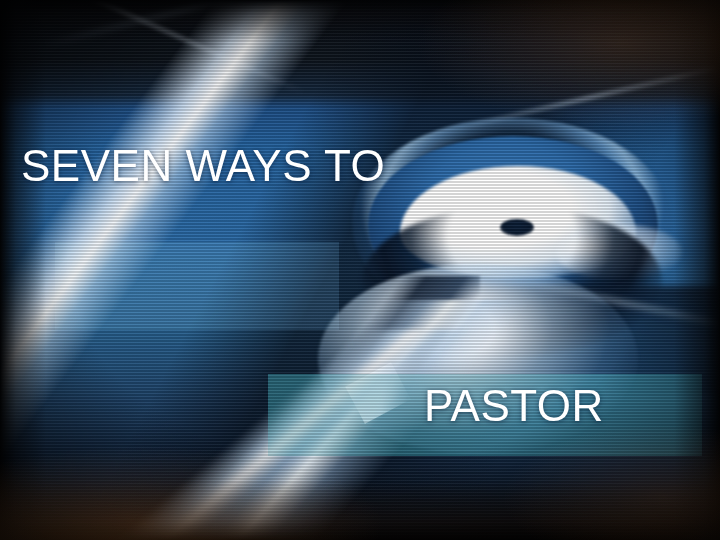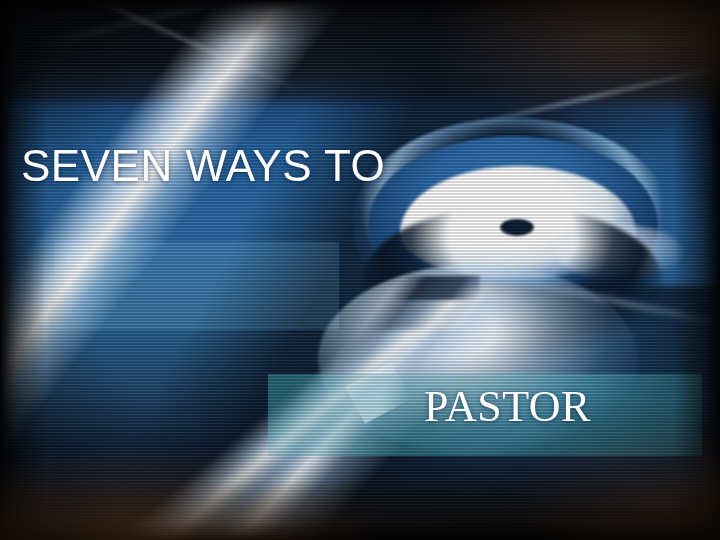--- a/index.html
+++ b/index.html
@@ -210,21 +210,21 @@
     color:#ffffff;
     font-weight:300;
     font-size:44px;
     letter-spacing:.5px;
     white-space:nowrap;
     text-shadow:0 1px 5px rgba(0,20,45,.55);
     pointer-events:auto;
   }
   #title-line-1{left:21px;top:141px;}
   #title-line-2{left:82px;top:259px;}
-  #title-line-3{left:424px;top:381px;font-family:Liberation Serif, serif;}
+  #title-line-3{left:424px;top:381px;}
 </style>
 </head>
 <body>
 
 <div id="slide">
 
   <div class="layer" id="photo-base"></div>
   <div class="layer" id="photo-shape-lowerleft"></div>
 
   <div id="photo-wire-1"></div>

